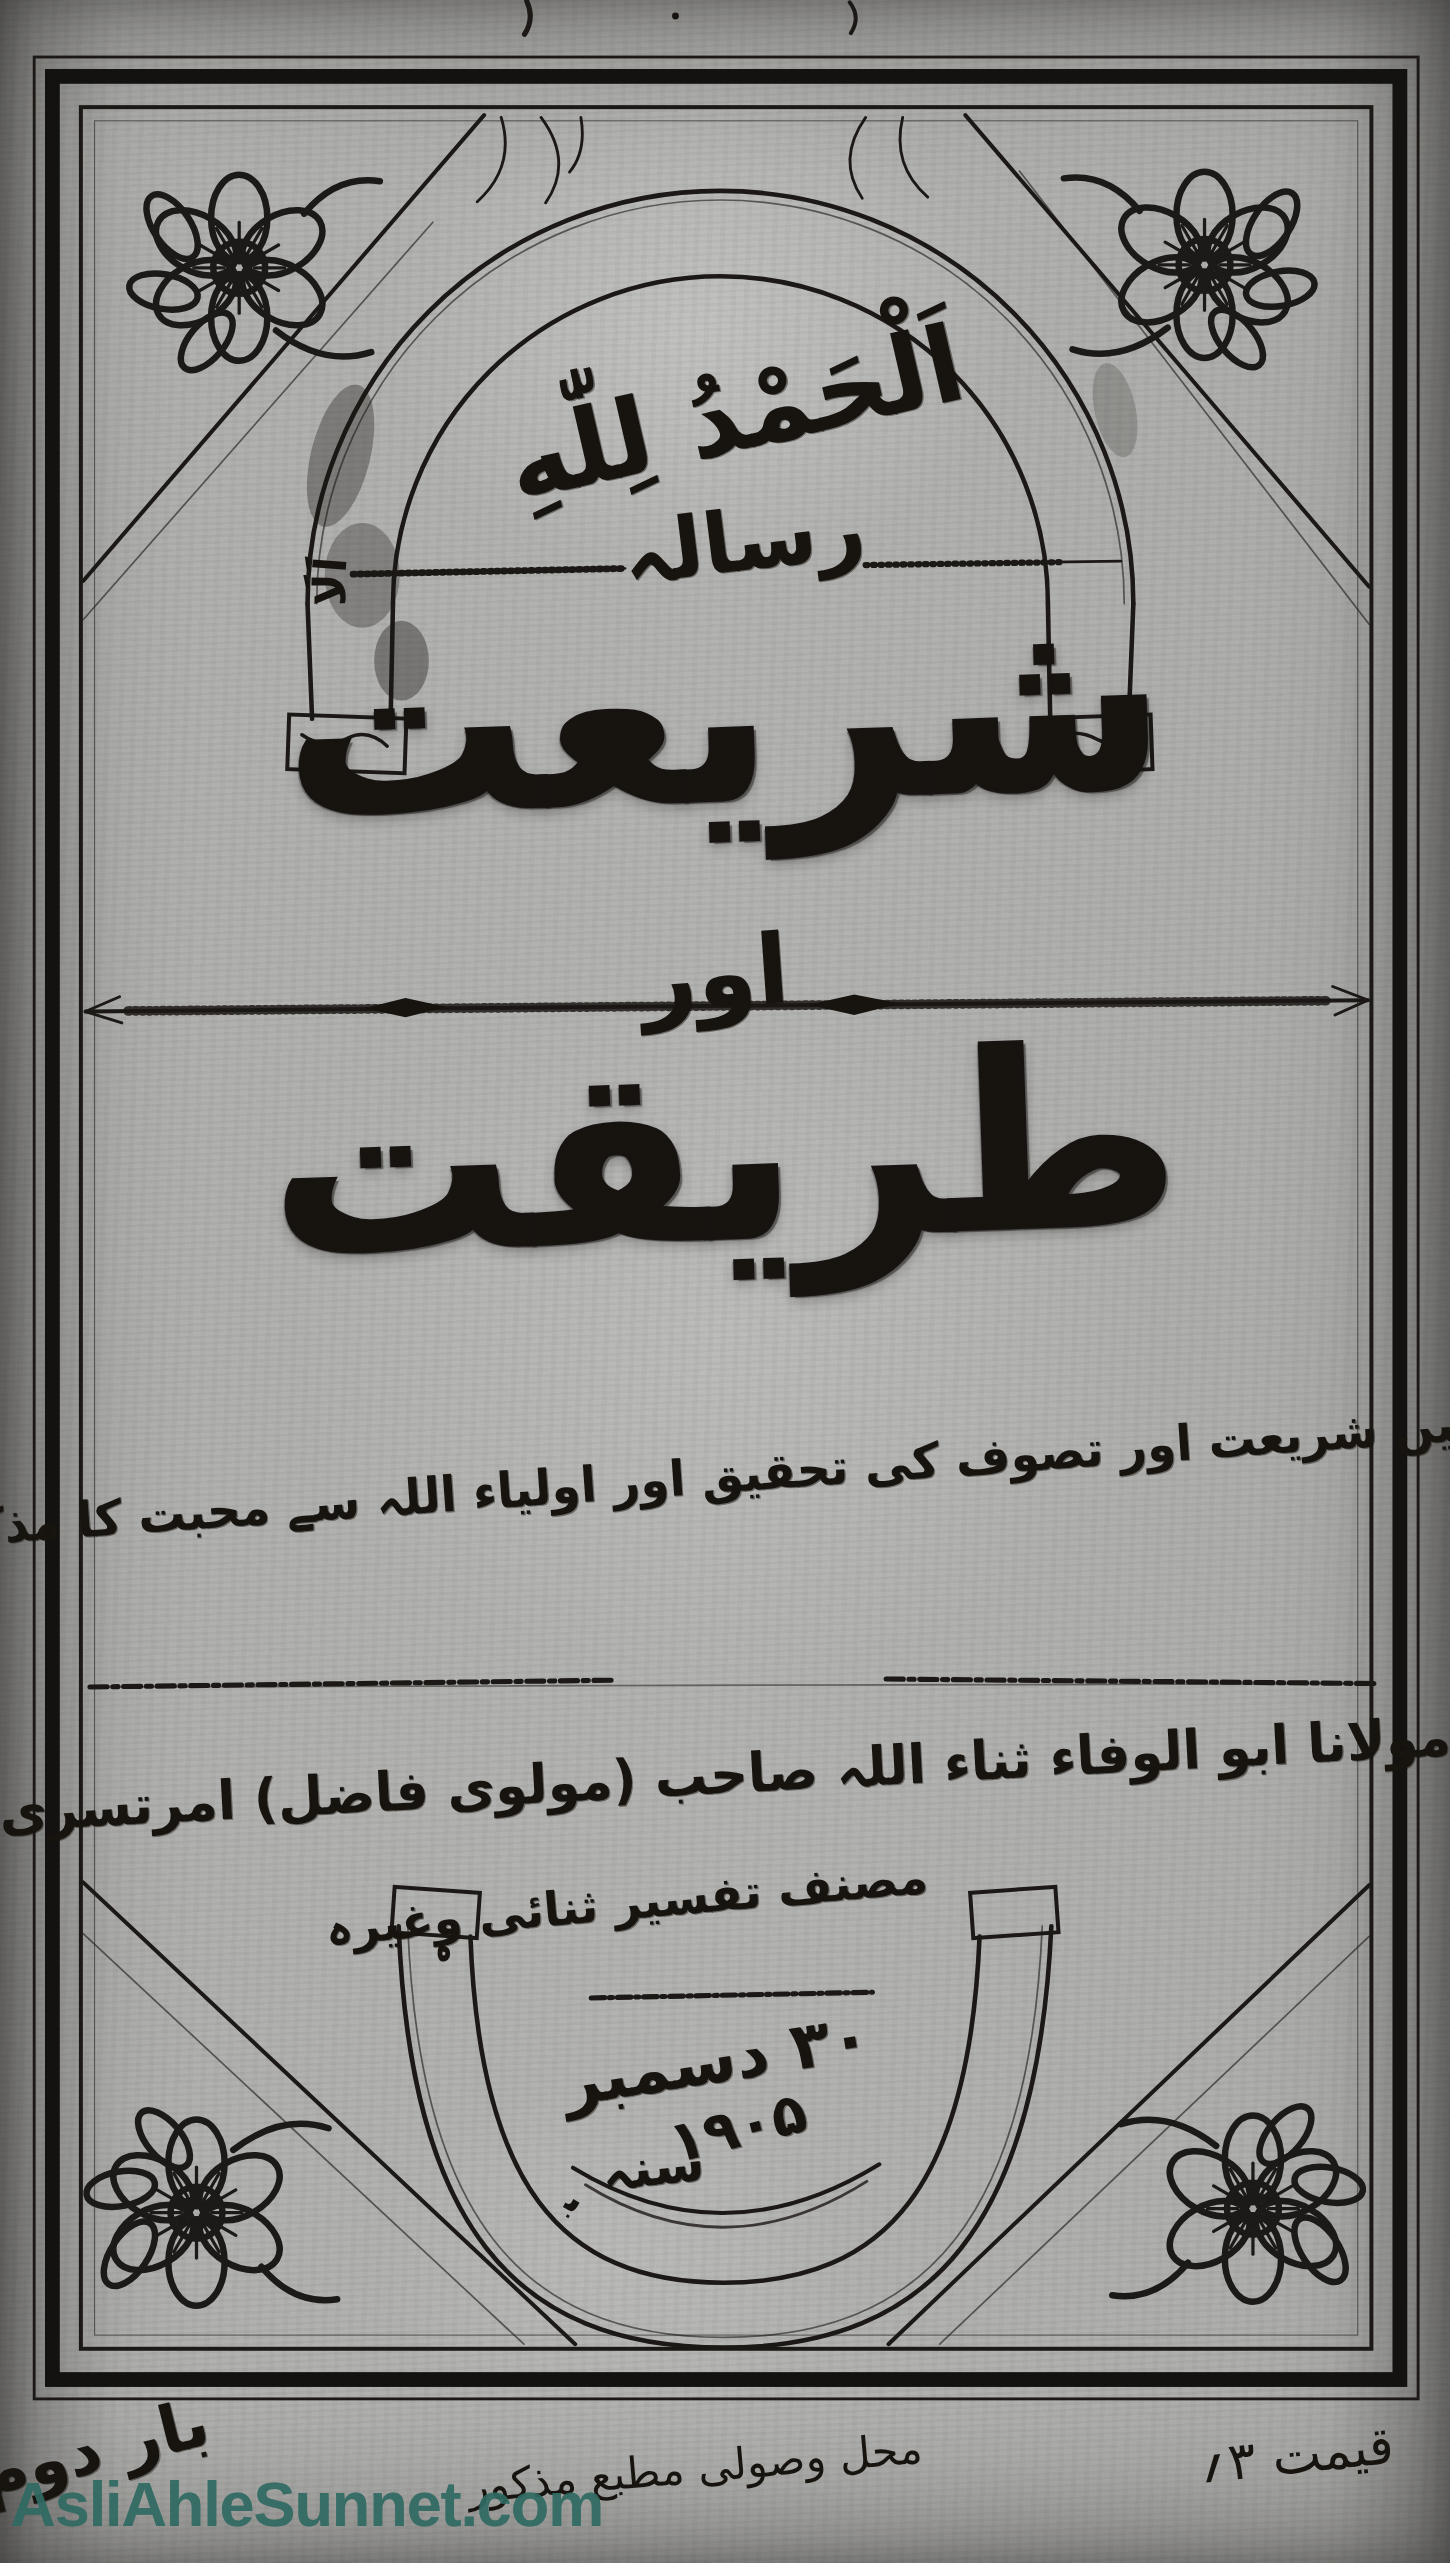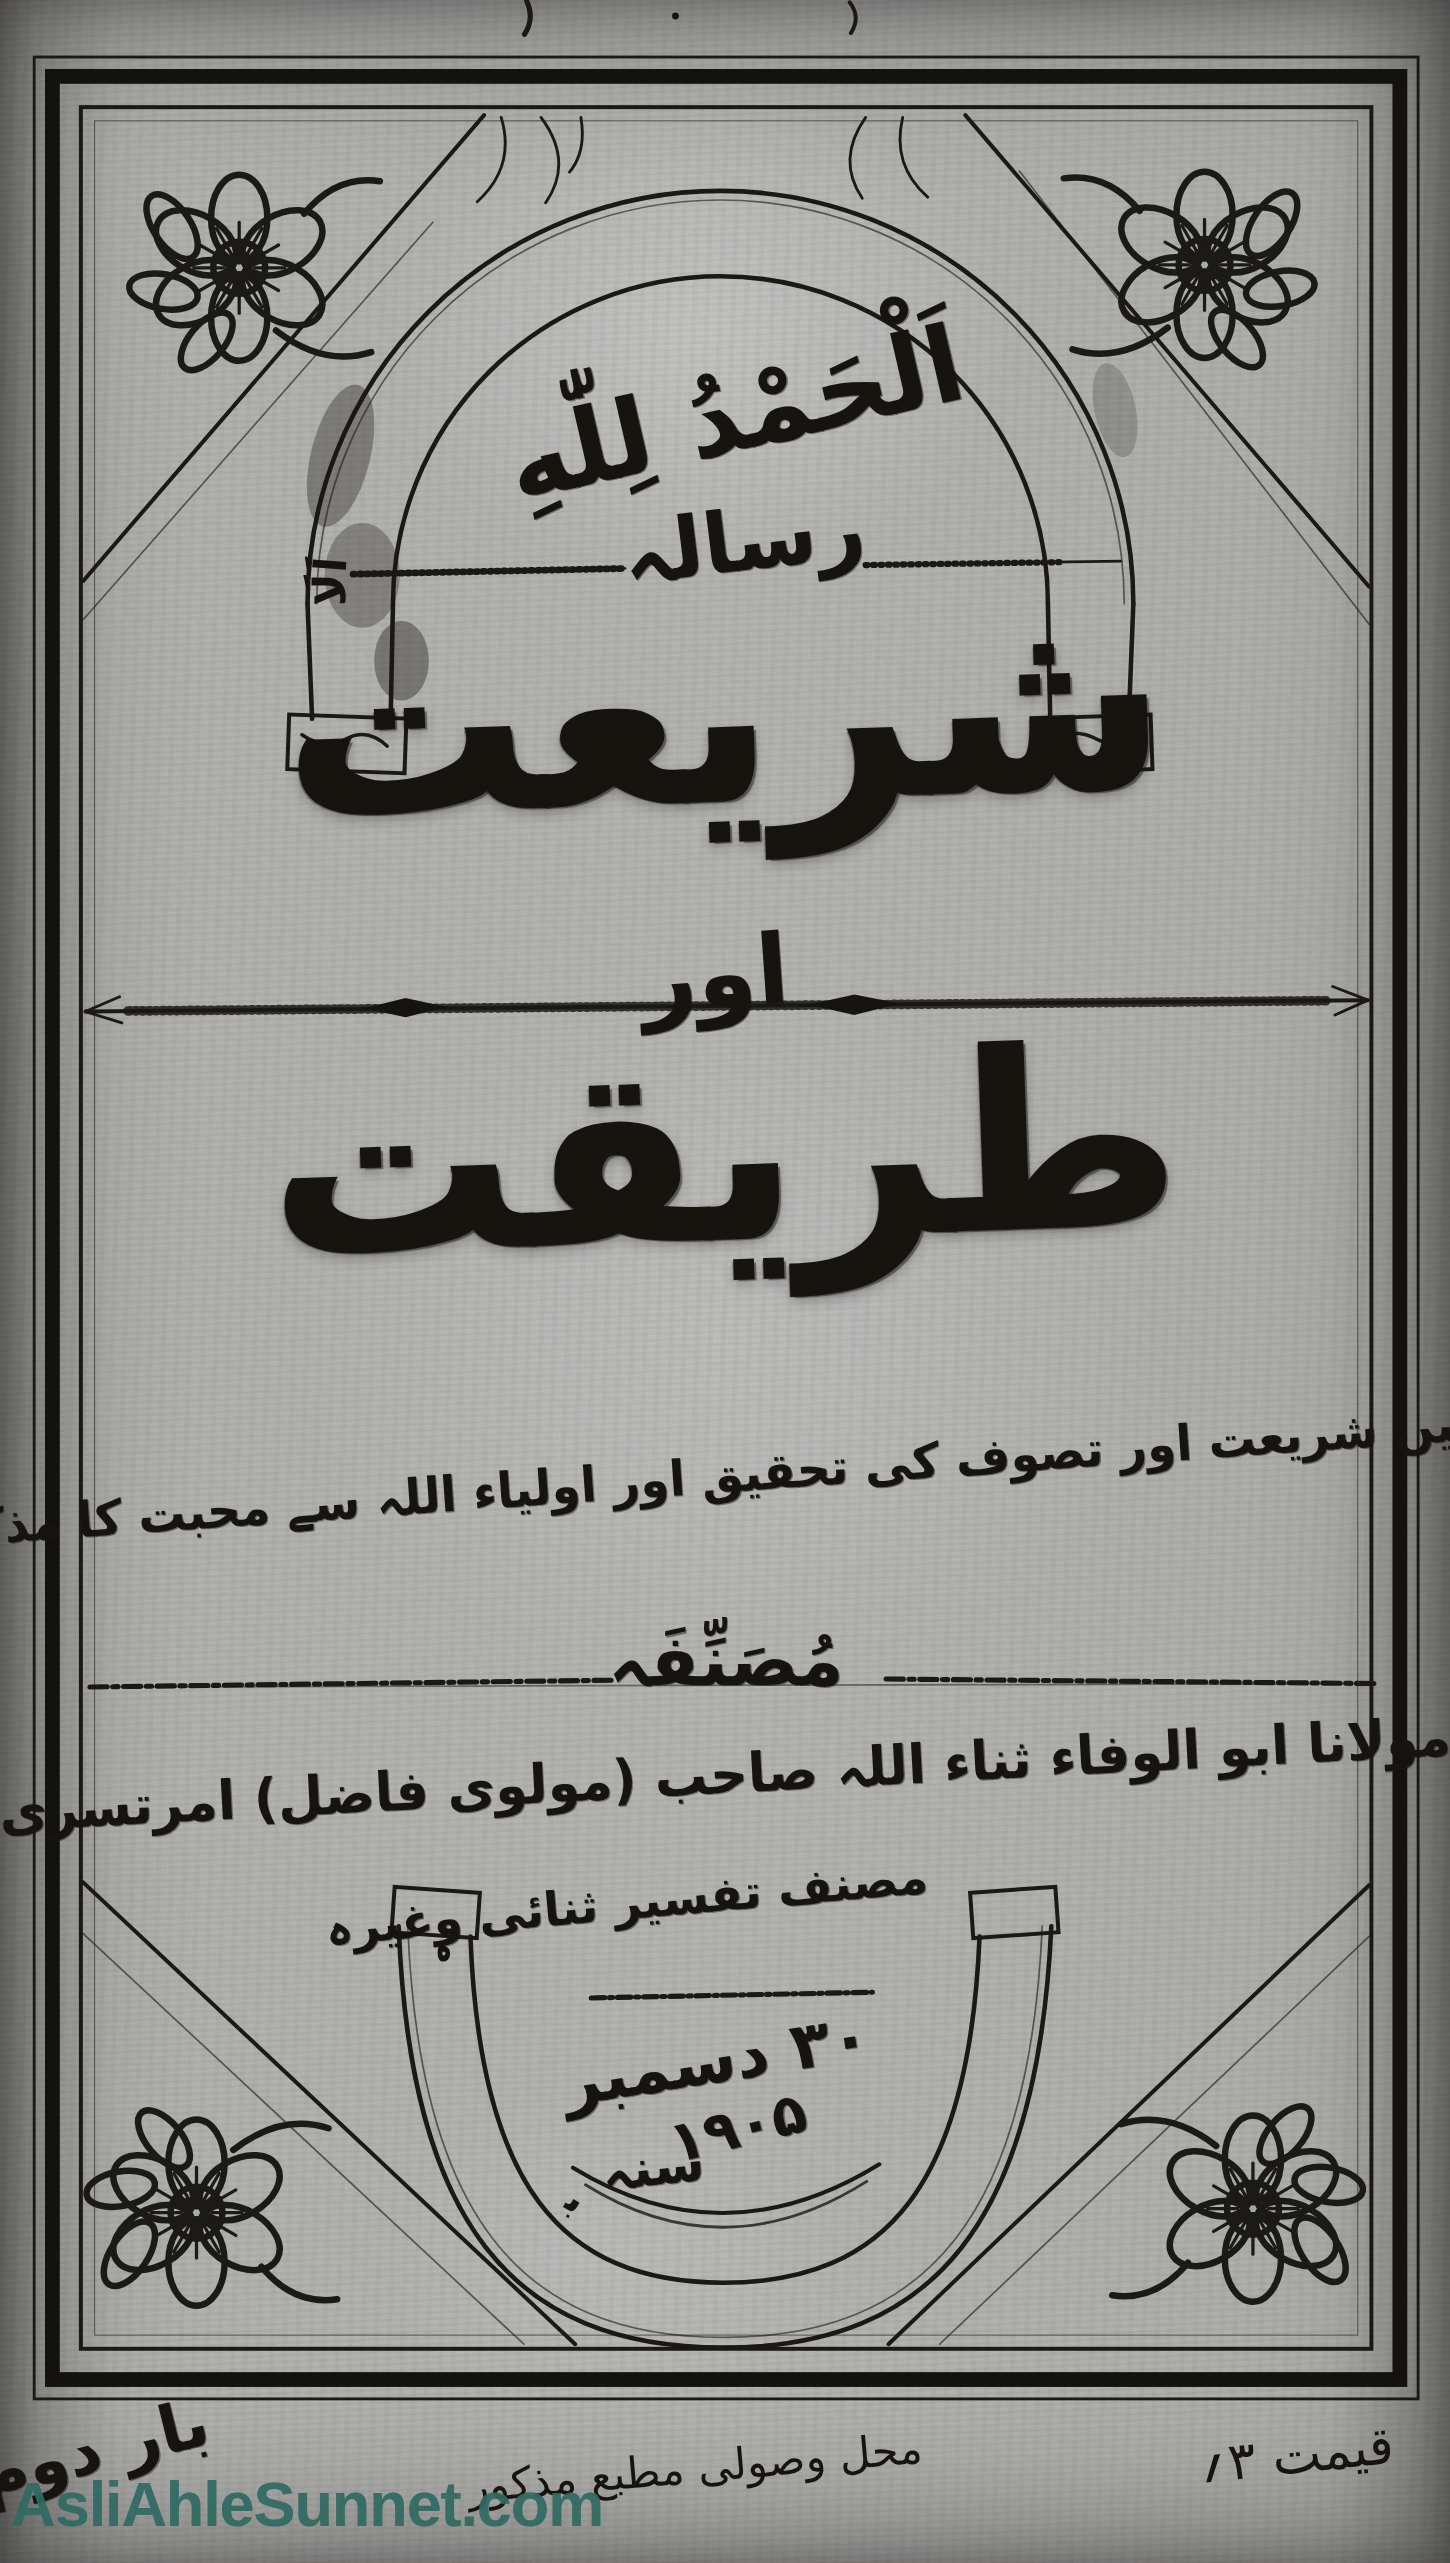--- a/index.html
+++ b/index.html
@@ -192,21 +192,20 @@
   <div class="t semiheavy" style="left:621px;top:497px;width:245px;font-size:84px;transform:rotate(-7deg);">رسالہ</div>
 
   <div class="t mega" style="left:68px;top:587px;width:1313px;font-size:245px;transform:rotate(-2deg);">شریعت</div>
 
   <div class="t semiheavy" style="left:581px;top:924px;width:268px;font-size:96px;transform:rotate(-4deg);">اور</div>
 
   <div class="t mega" style="left:68px;top:1025px;width:1313px;font-size:245px;transform:rotate(-2deg);">طریقت</div>
 
   <div class="t semiheavy" style="left:50%;top:1450px;font-size:49px;transform:translateX(-50%) rotate(-4deg) scaleX(.96);">جس میں شریعت اور تصوف کی تحقیق اور اولیاء اللہ سے محبت کا مذکور ہے</div>
 
-  <div class="t semiheavy" style="left:598px;top:1624px;width:256px;font-size:71px;">مُصَنِّفَہ</div>
 
   <div class="t semiheavy" style="left:50%;top:1747px;font-size:54px;transform:translateX(-50%) rotate(-3deg) scaleX(.97);">مولانا ابو الوفاء ثناء اللہ صاحب (مولوی فاضل) امرتسری</div>
 
   <div class="t semiheavy" style="left:296px;top:1878px;width:661px;font-size:47px;transform:rotate(-5deg);">مصنف تفسیر ثنائی وغیرہ</div>
 
   <div class="t semiheavy" style="left:575px;top:2025px;width:296px;font-size:65px;transform:rotate(-9deg);">۳۰ دسمبر</div>
 
   <div class="t semiheavy" style="left:644px;top:2098px;width:188px;font-size:57px;transform:rotate(-14deg);">۱۹۰۵</div>
 
   <div class="t semiheavy" style="left:579px;top:2140px;width:148px;font-size:52px;transform:rotate(-6deg);">سنہ</div>

